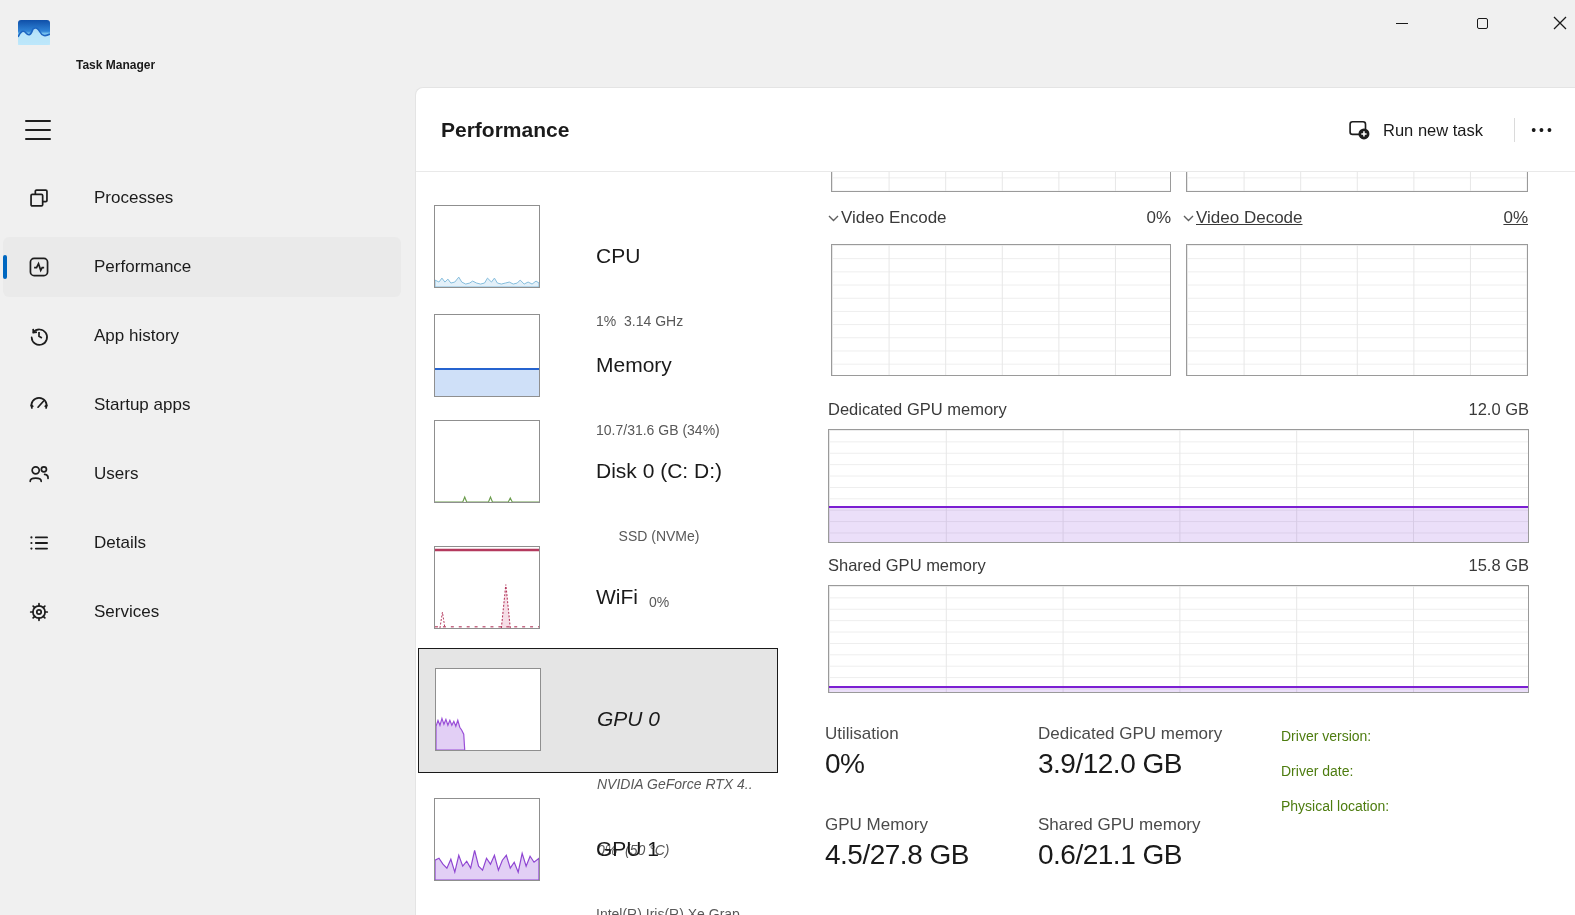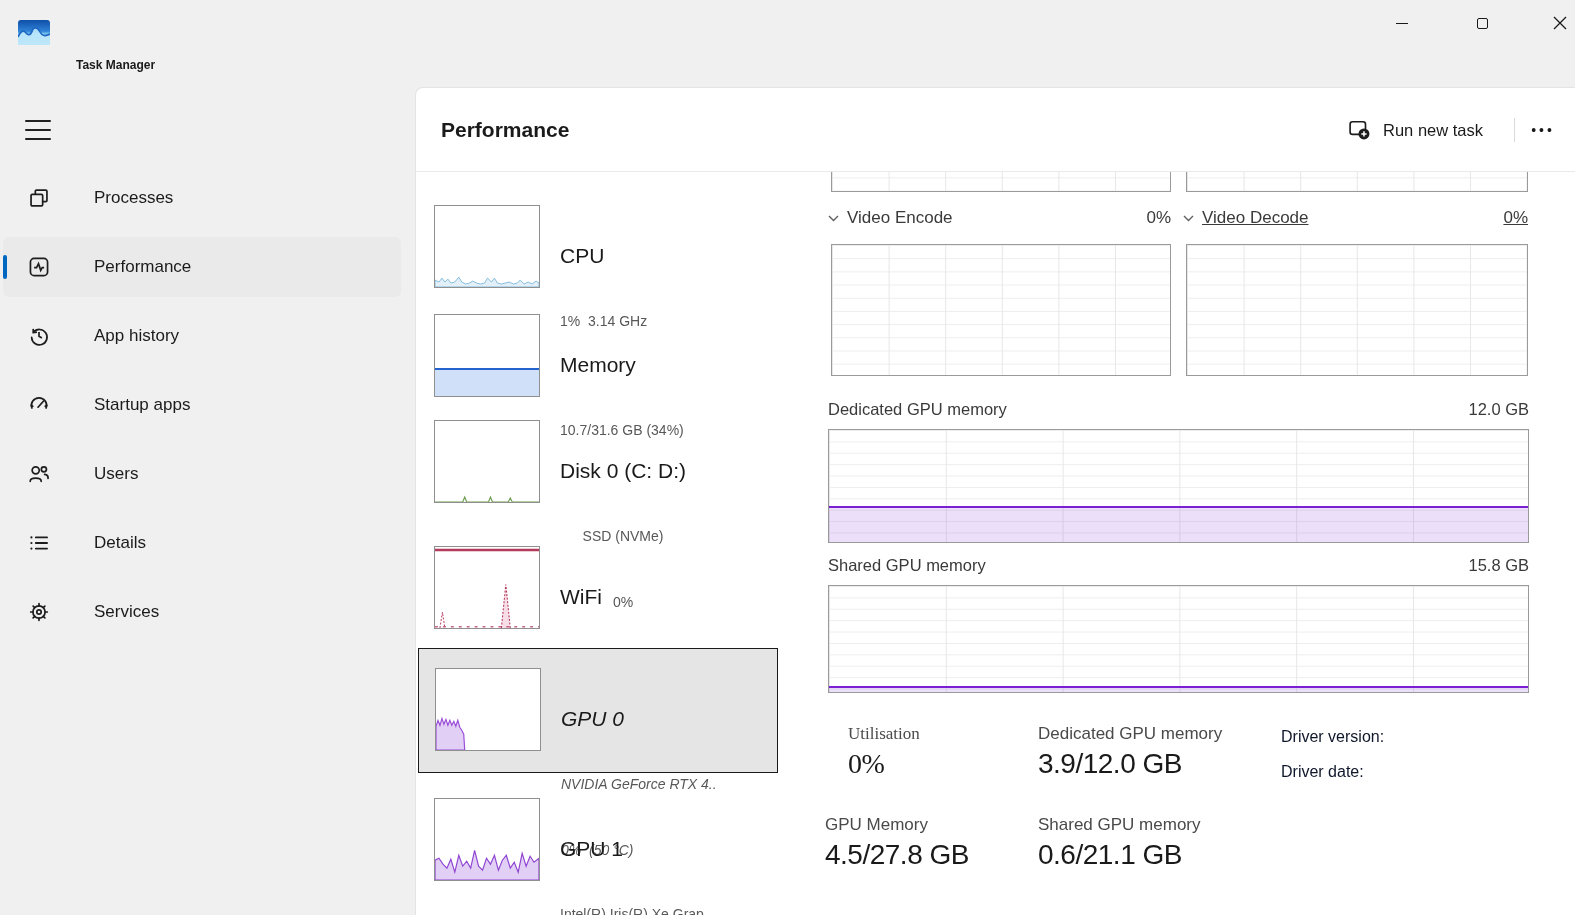--- a/index.html
+++ b/index.html
@@ -29,46 +29,46 @@
   
   .card { position:absolute; left:415px; top:87px; width:1160px; height:828px; background:#ffffff; border-top-left-radius:8px; border-top:1px solid #e4e4e4; border-left:1px solid #e4e4e4; }
   .page-title { position:absolute; left:25px; top:30px; font-size:21px; font-weight:600; color:#1a1a1a; }
   .hdr-divider { position:absolute; left:0; top:83px; right:0; height:1px; background:#e9e9e9; }
   .runtask { position:absolute; right:80px; top:22px; height:40px; display:flex; align-items:center; gap:12px; padding:0 12px; border-radius:5px; cursor:pointer; }
   .runtask-label { font-size:16.5px; color:#1a1a1a; }
   .hdr-vdiv { position:absolute; right:60px; top:30px; width:1px; height:24px; background:#dadada; }
   .more-btn { position:absolute; right:12px; top:24px; width:40px; height:36px; display:flex; align-items:center; justify-content:center; cursor:pointer; font-size:14px; letter-spacing:3px; color:#1a1a1a; }
 
   
-  .perf-item { position:absolute; display:flex; cursor:pointer; }
+  .perf-item { position:absolute; display:flex; cursor:pointer;gap:36px; }
   .mini-chart { position:relative; width:106px; height:83px; border:1px solid #8f8f8f; background:#fff; flex:none; }
   .mini-chart svg { position:absolute; inset:0; width:100%; height:100%; }
   .pi-text { margin-left:20px; white-space:pre; }
   .pi-title { font-size:21px; color:#1a1a1a; line-height:29px; }
   .pi-sub { font-size:14px; color:#585858; line-height:30px; }
   .mem-fill { position:absolute; left:0; right:0; bottom:0; height:34%; background:#cfe0f8; border-top:2px solid #2563cf; }
   .gpu0-box { position:absolute; left:2px; top:560px; width:360px; height:125px; background:#e5e5e5; border:1px solid #1a1a1a; cursor:pointer;font-style:italic; }
 
   
   .grid-chart { position:absolute; background:#fff; border:1px solid #9a9a9a;
     background-image: linear-gradient(to right, #e7e7e7 1px, transparent 1px),
                       linear-gradient(to bottom, #ededed 1px, transparent 1px); }
   .gs-small { background-size:56.6px 100%, 100% 13.2px; }
   .gs-wide  { background-size:116.8px 100%, 100% 11.4px; }
   .mem-purple-fill { position:absolute; left:0; right:0; bottom:0; background:rgba(139,63,217,0.17); border-top:2px solid #7b1fd2; }
   .clip-top { position:absolute; overflow:hidden; }
   .sect-row { position:absolute; display:flex; justify-content:space-between; align-items:center; font-size:17px; color:#3a3a3a; }
-  .enc-label { display:flex; align-items:center; gap:8px; }
+  .enc-label { display:flex; align-items:center; gap:2px; }
   .chev { width:11px; height:7px; display:inline-block; }
   .cap-row { position:absolute; display:flex; justify-content:space-between; font-size:16.5px; color:#3a3a3a; }
 
   .stat { position:absolute; }
   .stat-label { font-size:17px; color:#4a4a4a; }
   .stat-value { font-size:28px; color:#1a1a1a; margin-top:4px; letter-spacing:-0.5px; }
-  .driver-list { position:absolute; font-size:16px; color:#0f172a; line-height:35px; }
+  .driver-list { position:absolute; font-size:14px; color:#4d7c0f; line-height:35px; }
 </style>
 </head>
 <body>
 
 <div class="titlebar">
   <svg class="app-icon" viewBox="0 0 32 25">
     <defs>
       <linearGradient id="tmg" x1="0" y1="0" x2="0" y2="1">
         <stop offset="0" stop-color="#0f4fa8"></stop>
           <stop offset="0.45" stop-color="#2f83d6"></stop>
@@ -315,35 +315,36 @@
   </div>
 
   <div class="cap-row" style="left:412px; top:468px; width:701px;">
     <span>Shared GPU memory</span>
     <span>15.8 GB</span>
   </div>
   <div class="grid-chart gs-wide" style="left:412px; top:497px; width:701px; height:108px;">
     <div class="mem-purple-fill" style="height:6px;"></div>
   </div>
 
-  <div class="stat" style="left:432px; top:636px;font-family:Liberation Serif, serif;">
+  <div class="stat" style="left:409px; top:636px;">
     <div class="stat-label">Utilisation</div>
     <div class="stat-value">0%</div>
   </div>
   <div class="stat" style="left:622px; top:636px;">
     <div class="stat-label">Dedicated GPU memory</div>
     <div class="stat-value">3.9/12.0 GB</div>
   </div>
   <div class="stat" style="left:409px; top:727px;">
     <div class="stat-label">GPU Memory</div>
     <div class="stat-value">4.5/27.8 GB</div>
   </div>
   <div class="stat" style="left:622px; top:727px;">
     <div class="stat-label">Shared GPU memory</div>
     <div class="stat-value">0.6/21.1 GB</div>
   </div>
 
   <div class="driver-list" style="left:865px; top:631px;">
     <div>Driver version:</div>
     <div>Driver date:</div>
+    <div>Physical location:</div>
   </div>
 
 </div>
 
 </body></html>

